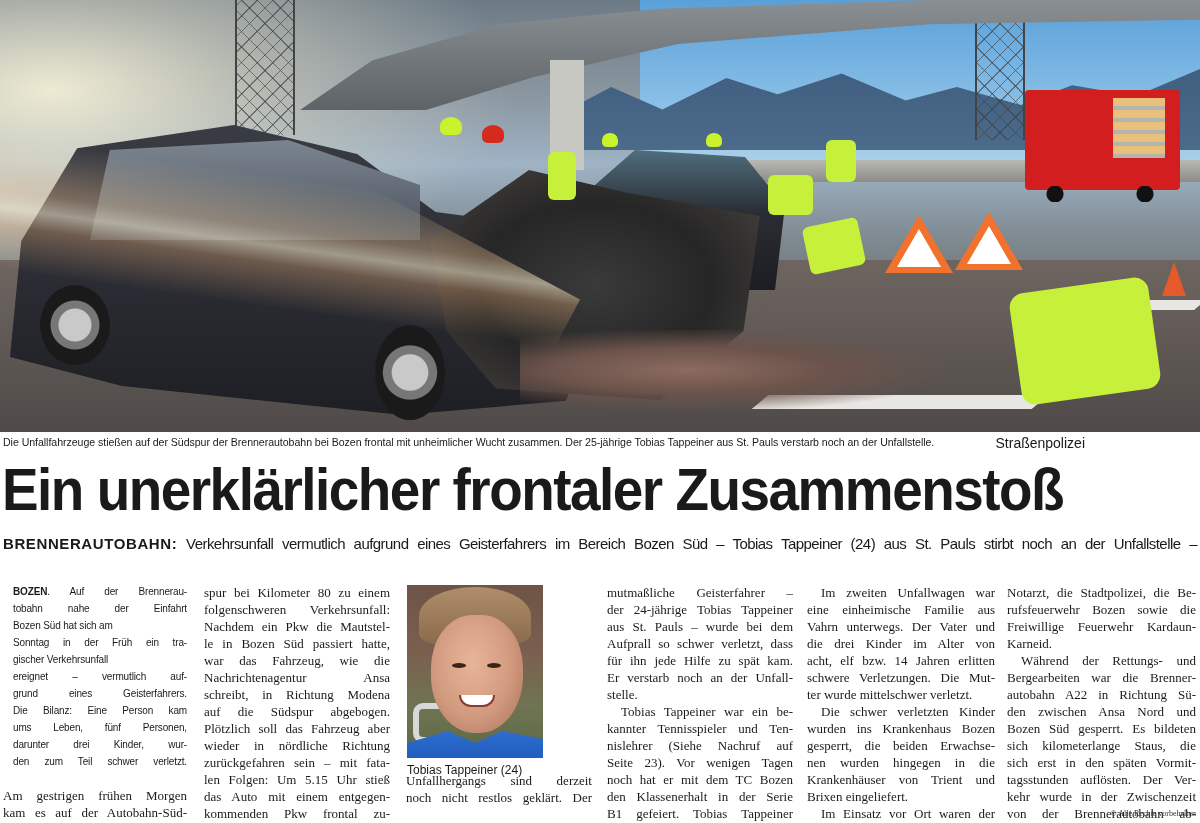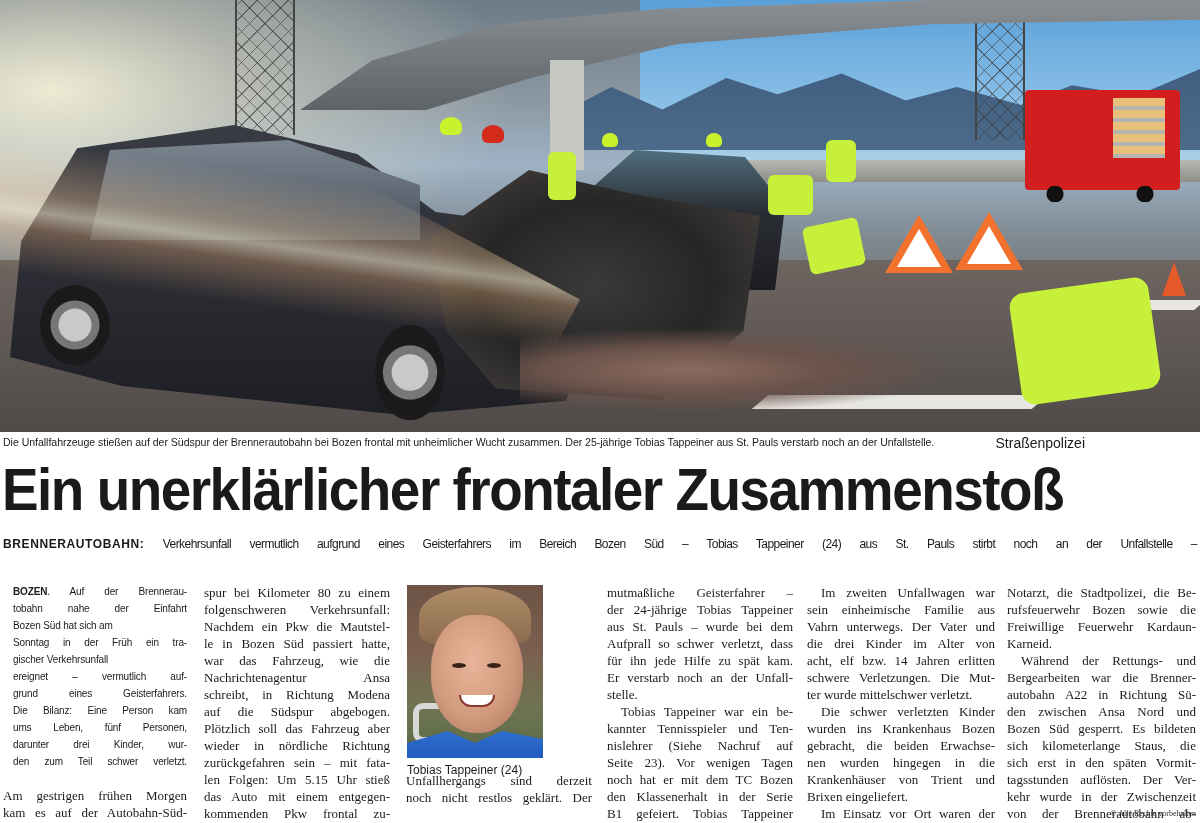--- a/index.html
+++ b/index.html
@@ -130,21 +130,21 @@
   .headline {
     position: absolute; left: 2px; top: 454px; width: 1196px; height: 72px;
     font-family: "Liberation Sans", sans-serif; font-weight: bold; font-size: 59px; line-height: 72px;
     letter-spacing: -1.6px; color: #1a1a1a; white-space: nowrap;
     transform: scaleX(0.93); transform-origin: left center;
   }
 
   
   .deck {
     position: absolute; left: 3px; top: 534px; width: 1194px;
-    font-family: "Liberation Sans", sans-serif; font-size: 12px; line-height: 20px; color: #1a1a1a;
+    font-family: "Liberation Sans", sans-serif; font-size: 15px; line-height: 20px; color: #1a1a1a;
     letter-spacing: -0.55px; text-align: justify; text-align-last: justify;
   }
   .deck .kicker { font-weight: bold; letter-spacing: 0.6px; }
   .deck .line { display: block; white-space: nowrap; text-align: justify; text-align-last: justify; }
 
   
   .col {
     position: absolute; top: 583px; width: 188px;
     font-size: 13px; line-height: 17px; color: #1a1a1a;
     text-align: justify; hyphens: manual;
@@ -319,29 +319,29 @@
   <span class="line">Seite 23). Vor wenigen Tagen</span>
   <span class="line">noch hat er mit dem TC Bozen</span>
   <span class="line">den Klassenerhalt in der Serie</span>
   <span class="line">B1 gefeiert. Tobias Tappeiner</span>
   <span class="line">hinterlässt seine Eltern und</span>
 
 </div>
 
 <div class="col col5">
   <span class="line" style="padding-left:14px">Im zweiten Unfallwagen war</span>
-  <span class="line">sein einheimische Familie aus</span>
+  <span class="line">eine einheimische Familie aus</span>
   <span class="line">Vahrn unterwegs. Der Vater und</span>
   <span class="line">die drei Kinder im Alter von</span>
   <span class="line">acht, elf bzw. 14 Jahren erlitten</span>
   <span class="line">schwere Verletzungen. Die Mut-</span>
   <span class="line last">ter wurde mittelschwer verletzt.</span>
   <span class="line" style="padding-left:14px">Die schwer verletzten Kinder</span>
   <span class="line">wurden ins Krankenhaus Bozen</span>
-  <span class="line">gebracht, die beiden Erwachse-</span>
+  <span class="line">gesperrt, die beiden Erwachse-</span>
   <span class="line">nen wurden hingegen in die</span>
   <span class="line">Krankenhäuser von Trient und</span>
   <span class="line last">Brixen eingeliefert.</span>
   <span class="line" style="padding-left:14px">Im Einsatz vor Ort waren der</span>
   <span class="line">Notarzthubschrauber Pelikan 2,</span>
 
 </div>
 
 <div class="col col6">
   <span class="line">Notarzt, die Stadtpolizei, die Be-</span>

